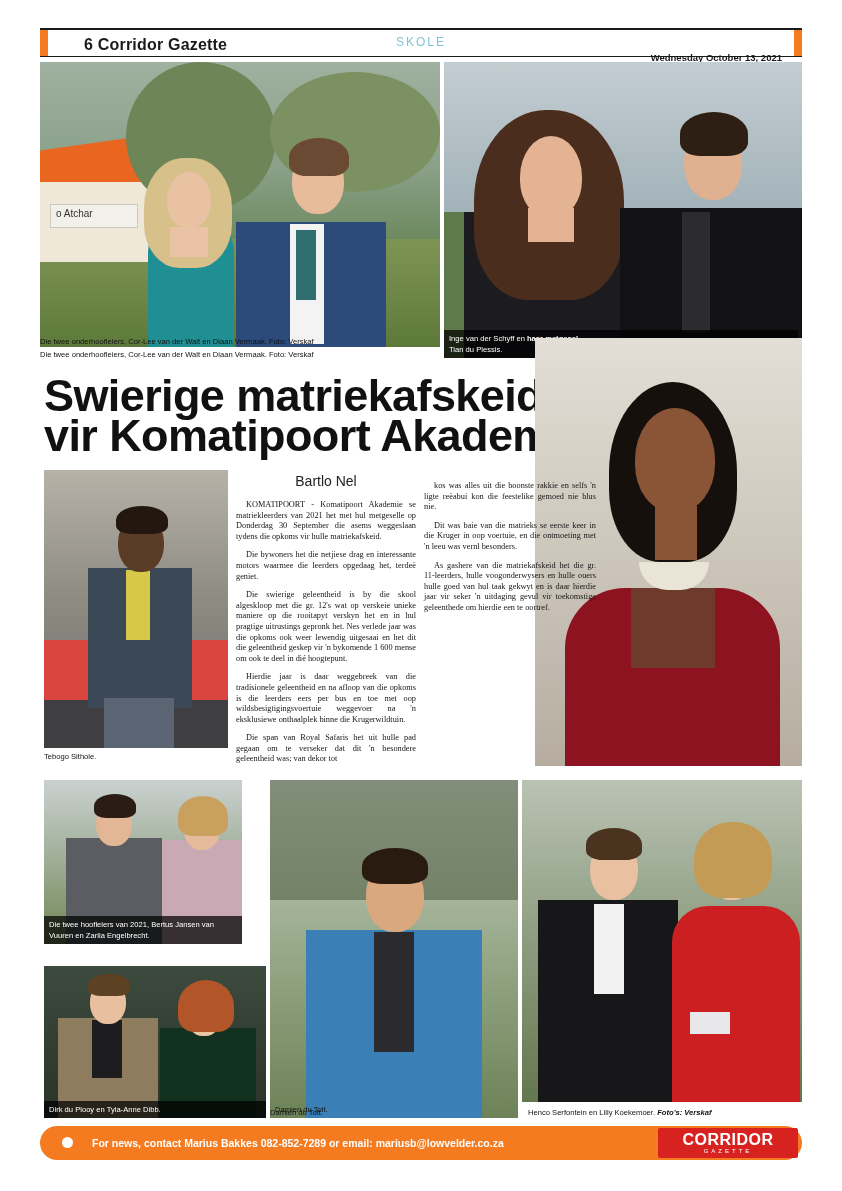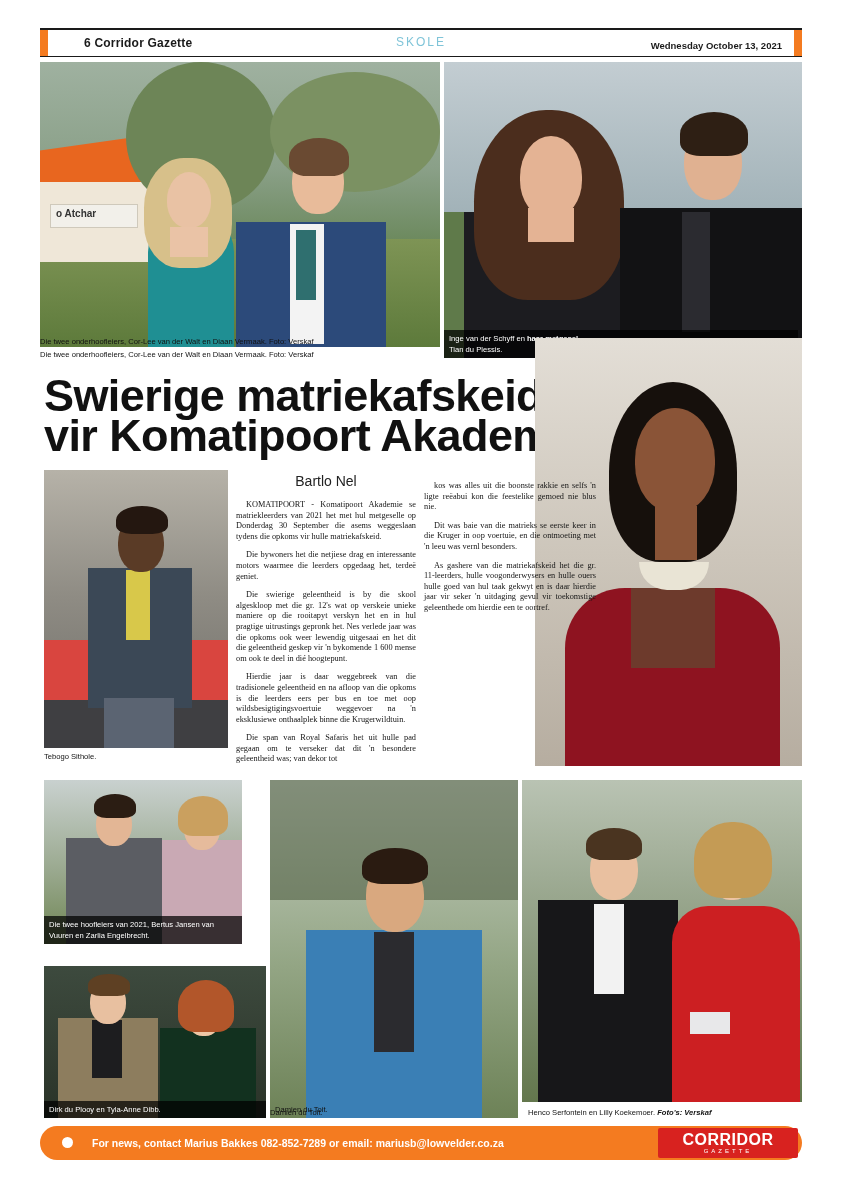--- a/index.html
+++ b/index.html
@@ -32,40 +32,40 @@
     top: 0;
     width: 8px;
     height: 26px;
     background: #f47b20;
   }
   .masthead .page-num {
     position: absolute;
     left: 16px;
     top: 6px;
     font-family: "Liberation Sans", sans-serif;
-    font-size: 12px;
+    font-size: 16px;
     font-weight: bold;
     letter-spacing: .2px;
     padding-left: 28px;
   }
   .masthead .section {
     position: absolute;
     left: 0;
     right: 0;
     top: 5px;
     text-align: center;
     font-family: "Liberation Sans", sans-serif;
     font-size: 12px;
     color: #7fc4d8;
     letter-spacing: 2px;
   }
   .masthead .date {
     position: absolute;
     right: 20px;
-    top: 10px;
+    top: 22px;
     font-family: "Liberation Sans", sans-serif;
     font-size: 9.5px;
     font-weight: bold;
   }
   .masthead .orange-tab-right {
     position: absolute;
     right: 0;
     top: 0;
     width: 8px;
     height: 26px;
@@ -210,21 +210,21 @@
     <div class="date">Wednesday October 13, 2021</div>
   </div>
 
   <div class="photo" style="left:40px; top:62px; width:400px; height:285px;">
     <div class="sky" style="background:linear-gradient(180deg,#9fb1a0 0%,#8aa088 60%,#6d8a5f 100%); height:62%;"></div>
     <div class="ground" style="height:38%; background:linear-gradient(180deg,#7e9455 0%,#5d7a3b 100%);"></div>
 
     <div class="fig" style="left:0; top:80px; width:120px; height:46px; background:#e8661f; transform:skewY(-8deg);"></div>
     <div class="fig" style="left:0; top:120px; width:120px; height:80px; background:#efe7d8;"></div>
     <div class="fig" style="left:10px; top:142px; width:86px; height:22px; background:#f2f0ea; border:1px solid #cfc9bb;"></div>
-    <div class="fig" style="left:16px; top:146px; width:74px; height:13px; color:#333; font-family:'Liberation Sans',sans-serif; font-size:10px; font-weight:bold;">o Atchar</div>
+    <div class="fig" style="left:16px; top:146px; width:74px; height:13px; color:#333; font-family:'Liberation Sans',sans-serif; font-size:10px; font-weight:normal;">o Atchar</div>
     <div class="fig" style="left:86px; top:0; width:150px; height:150px; background:#6d8557; border-radius:50%;"></div>
     <div class="fig" style="left:230px; top:10px; width:170px; height:120px; background:#7b9162; border-radius:50%;"></div>
 
     <div class="fig" style="left:108px; top:150px; width:86px; height:135px; background:#1f8f93; border-radius:40px 40px 0 0;"></div>
     <div class="hair" style="left:104px; top:96px; width:88px; height:110px; background:#d7c08a; border-radius:45% 45% 40% 40%;"></div>
     <div class="head" style="left:127px; top:110px; width:44px; height:56px; background:#e9c2a4;"></div>
     <div class="fig" style="left:130px; top:165px; width:38px; height:30px; background:#eac3a6;"></div>
 
     <div class="fig" style="left:196px; top:160px; width:150px; height:125px; background:#2c4a7a;"></div>
     <div class="fig" style="left:250px; top:162px; width:34px; height:120px; background:#f3f3f3;"></div>

